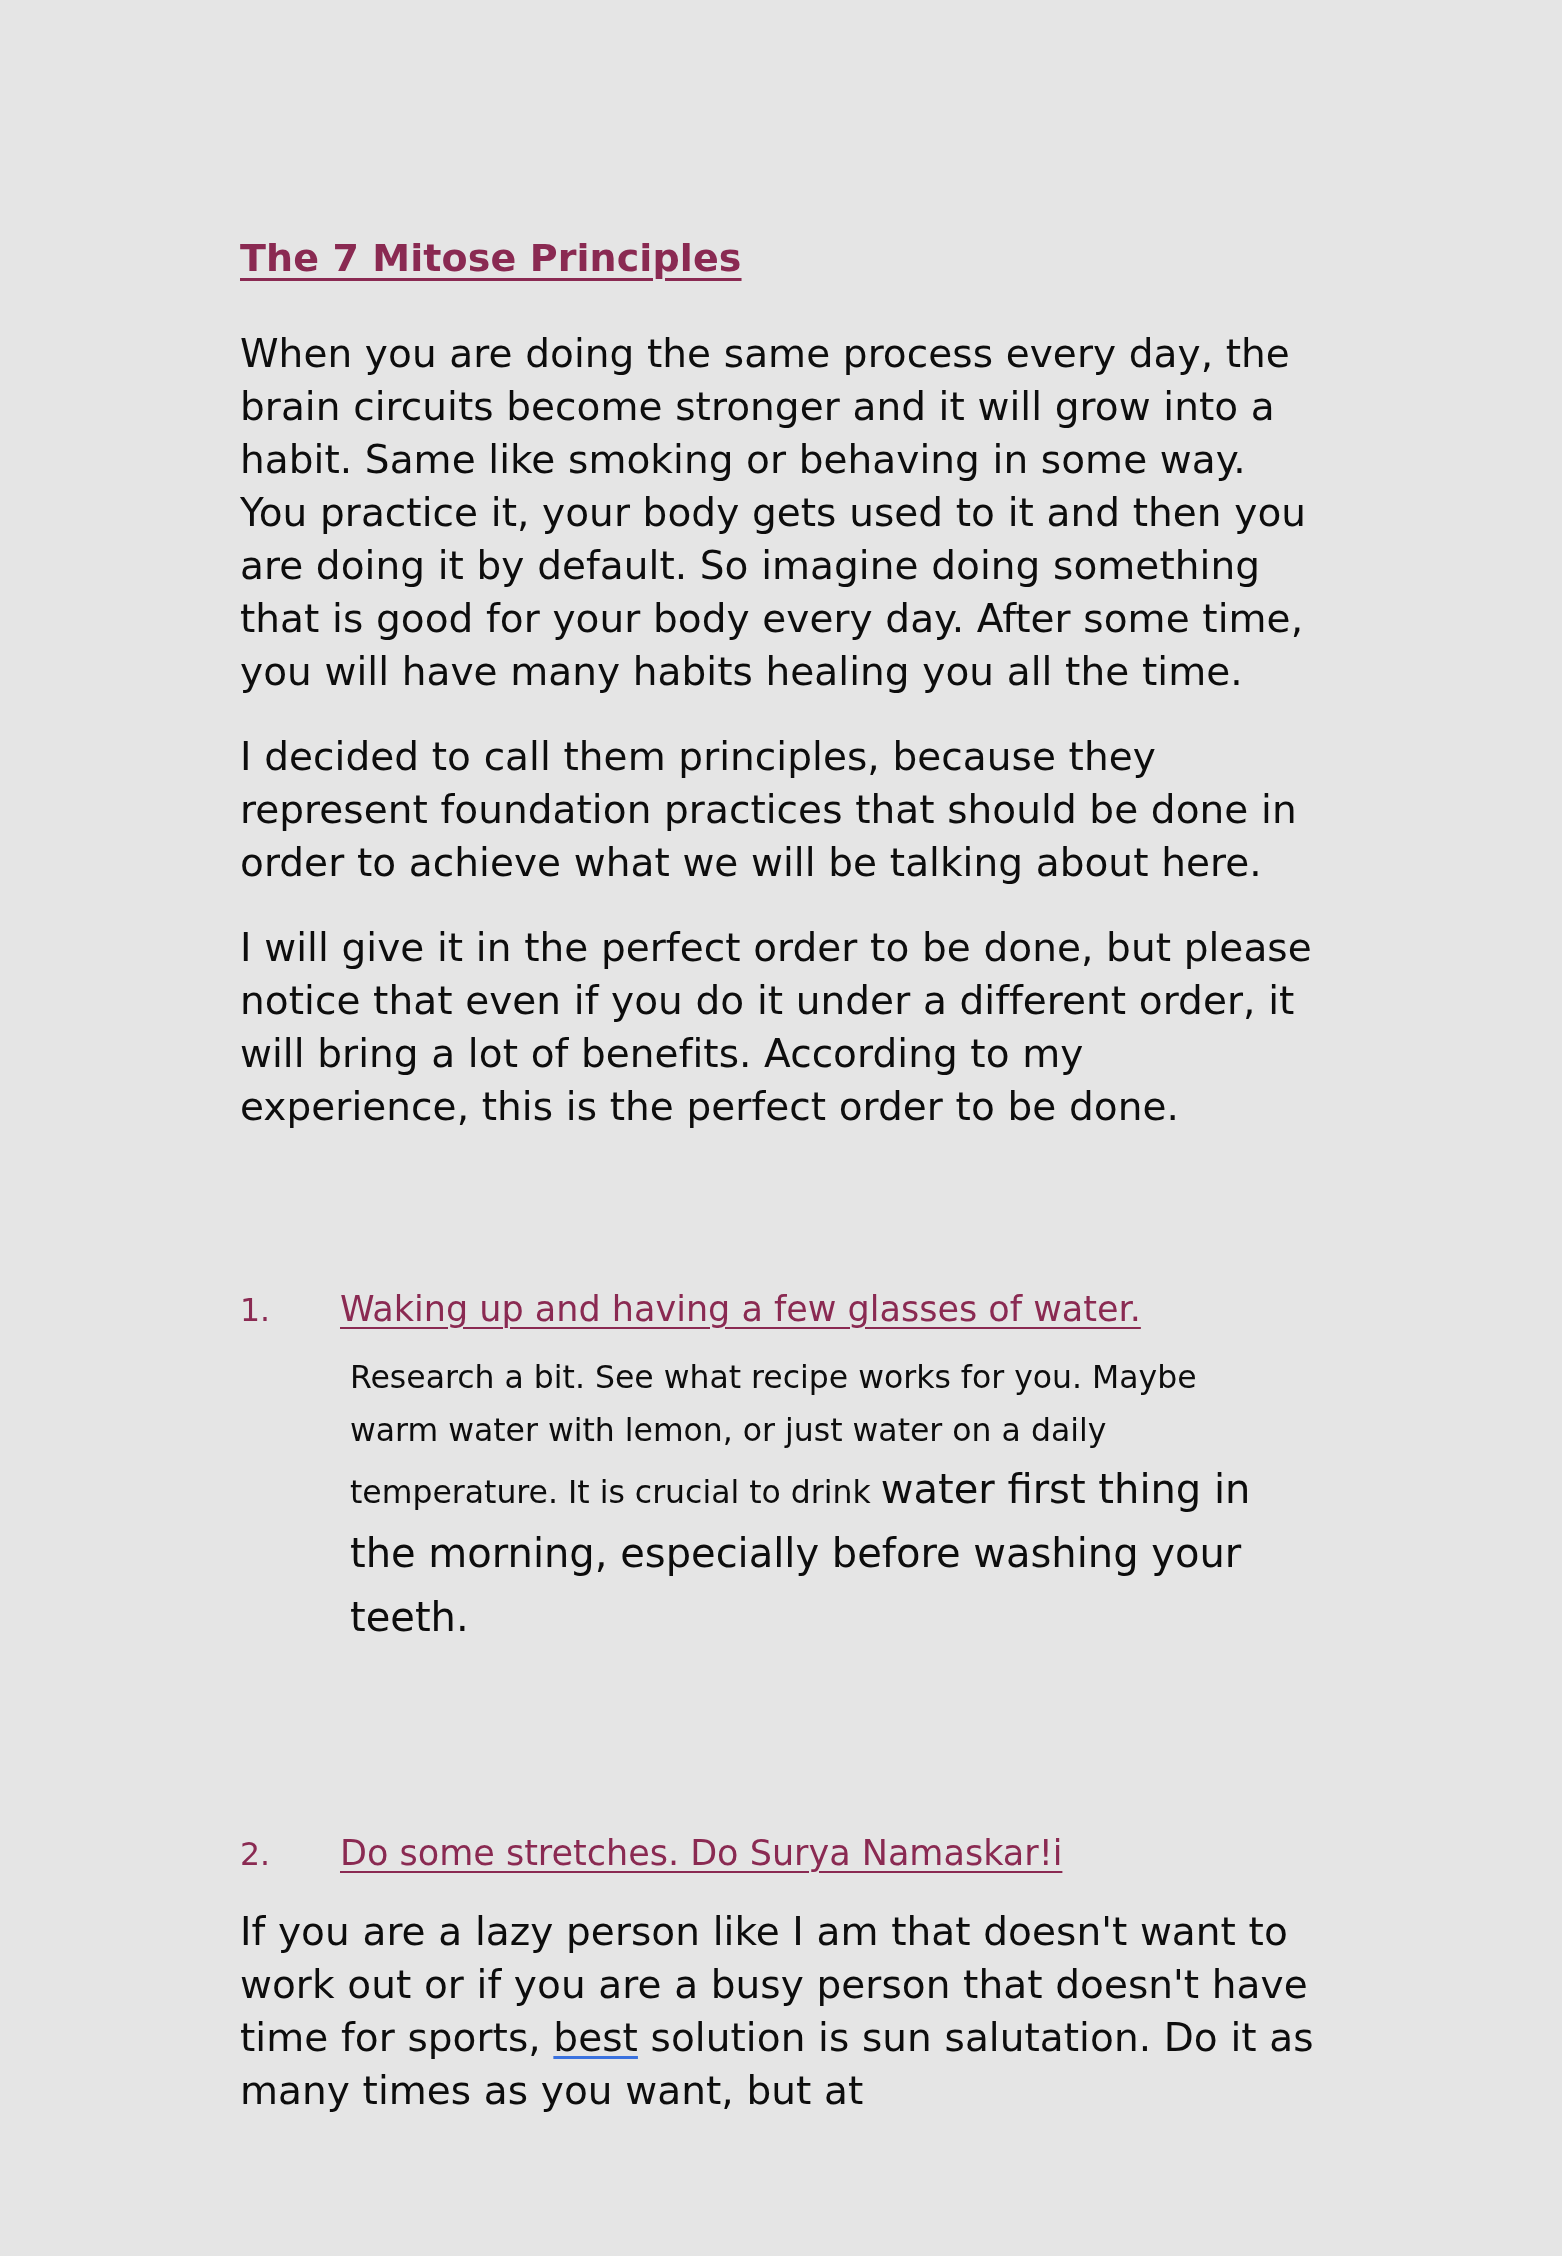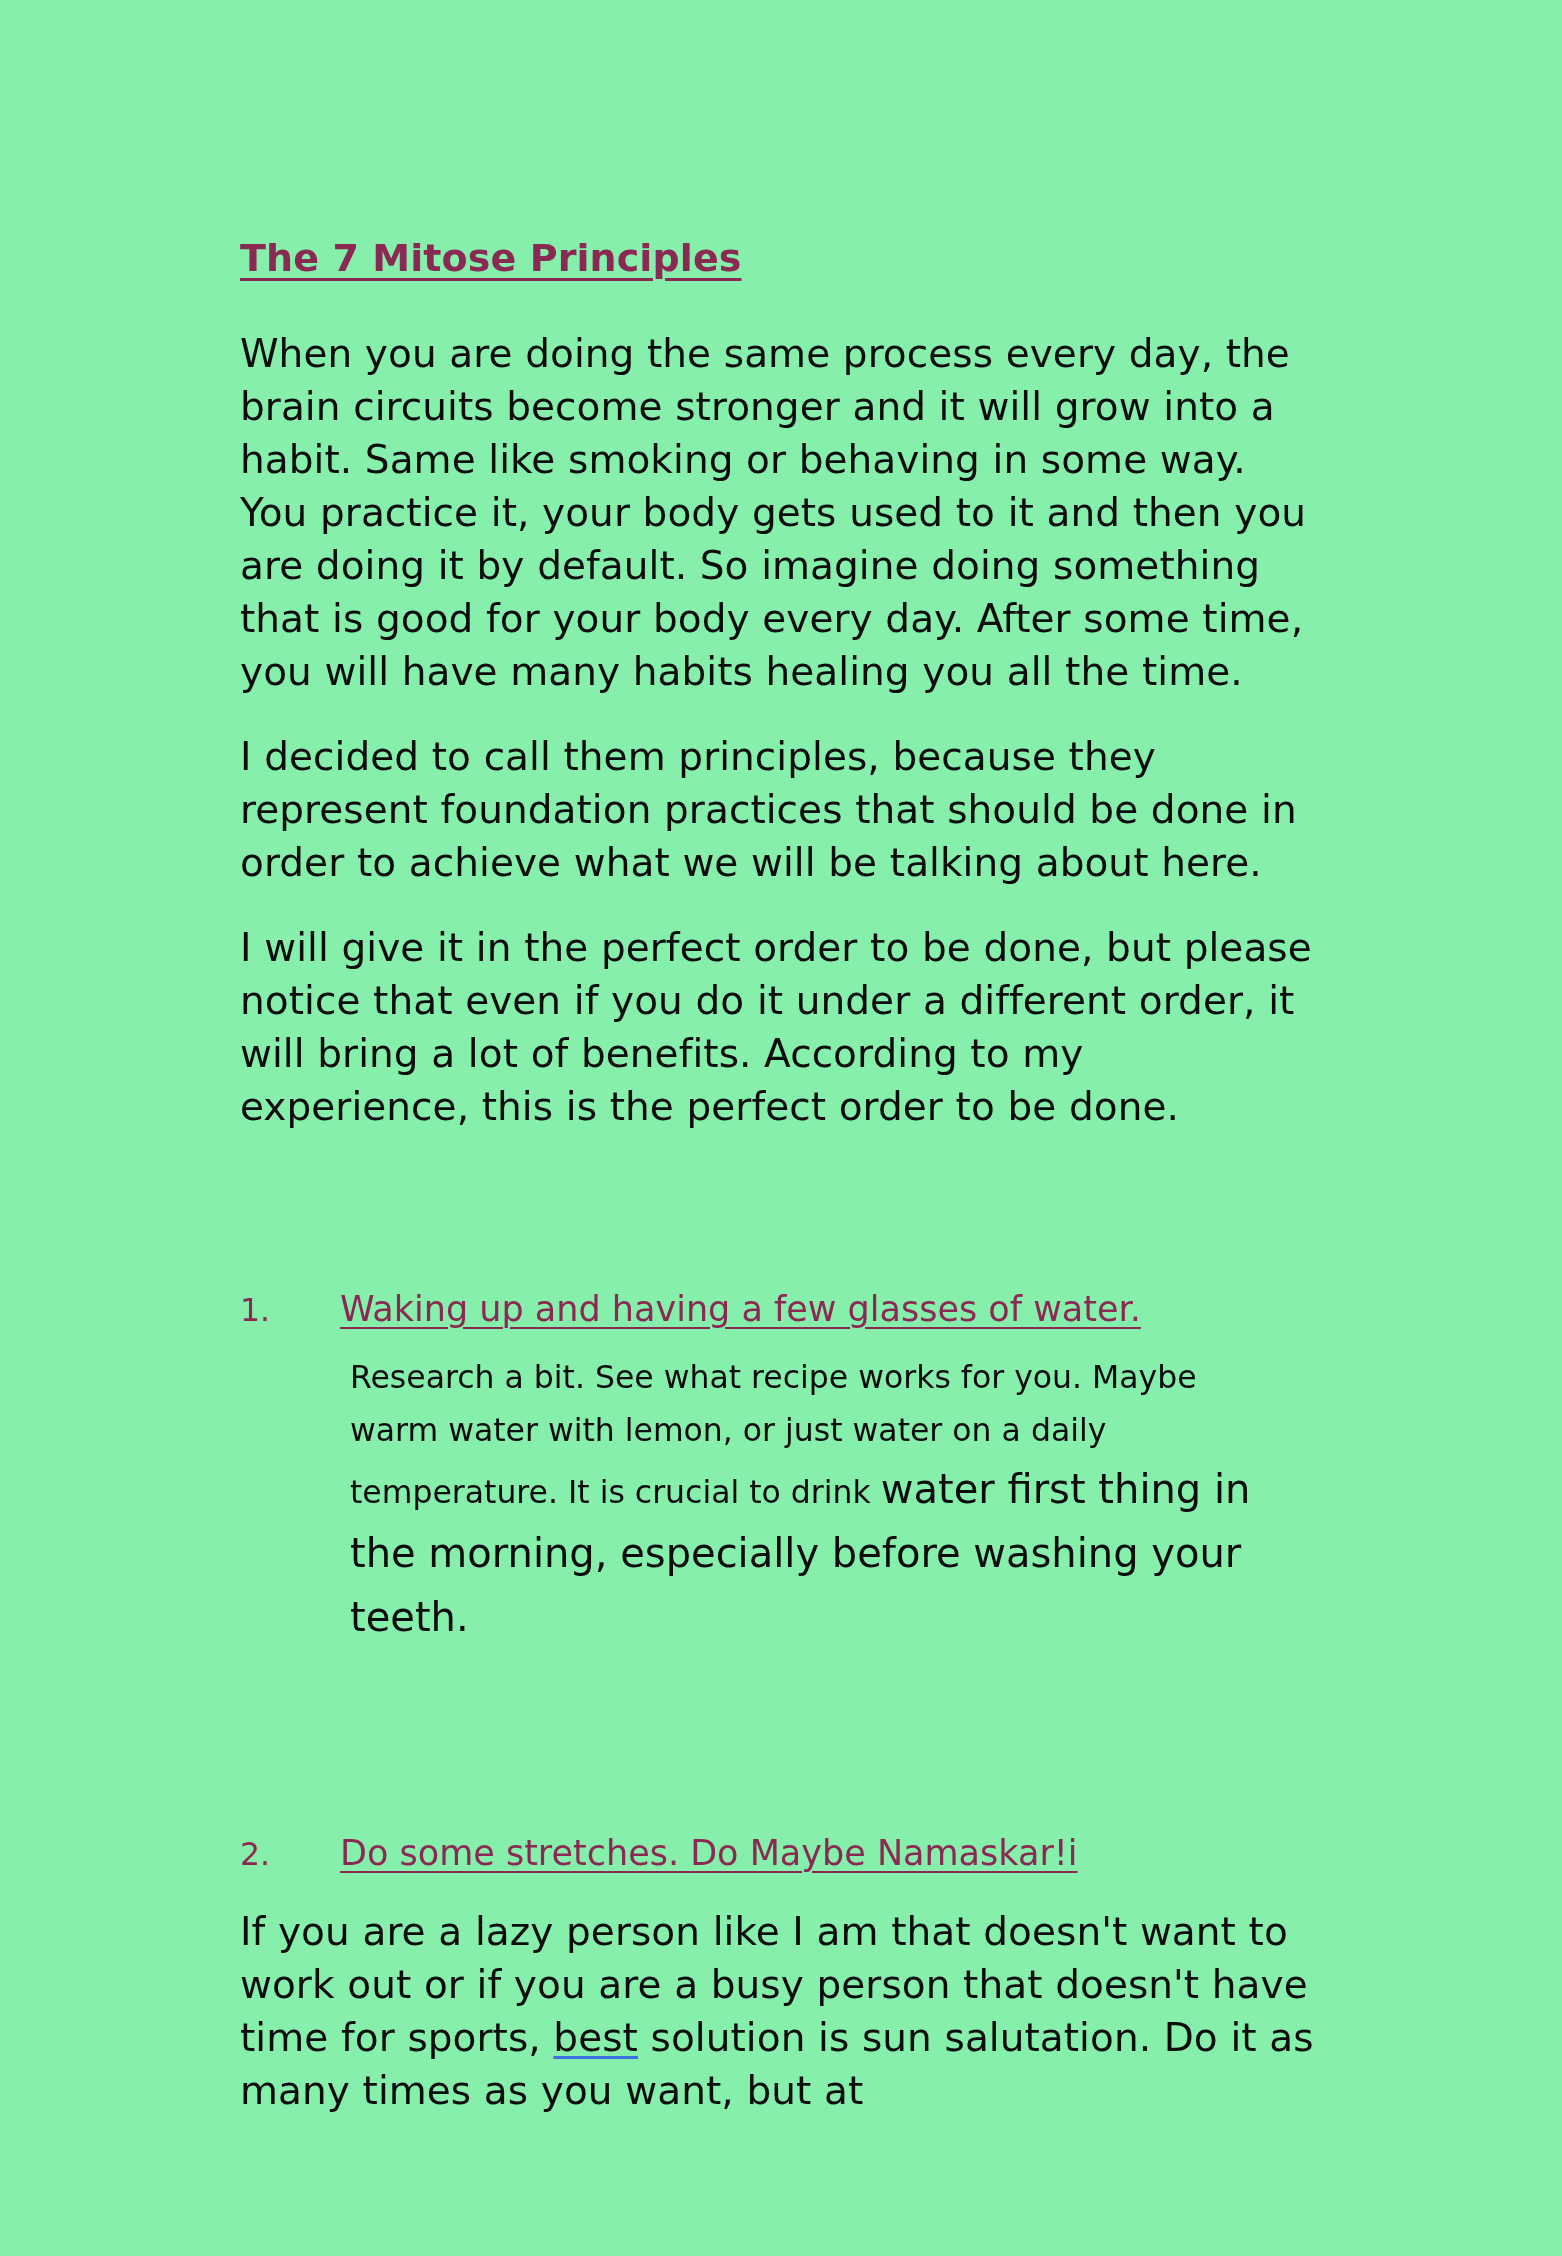--- a/index.html
+++ b/index.html
@@ -12,21 +12,21 @@
     height: 2256px;
     font-family: "DejaVu Sans", "Liberation Sans", sans-serif;
     color: #000000;
     -webkit-font-smoothing: antialiased;
   }
 
   .page {
     position: relative;
     width: 1562px;
     height: 2256px;
-    background: #86efac;
+    background: #e5e5e5;
     box-sizing: border-box;
     padding: 236px 240px 0 240px;
   }
 
   .doc-body {
     width: 1082px;
   }
 
   
   .doc-title {
@@ -118,21 +118,21 @@
 
     <p class="list-sub">
       <span>Research a bit. See what recipe works for you. Maybe warm water with lemon, or just water on a daily temperature. It is crucial to drink </span><span class="emph-big">water first thing in the morning, especially before washing your teeth.</span>
     </p>
 
     <div class="spacer-xl"></div>
     <div class="spacer-md"></div>
 
     <div class="list-item">
       <span class="list-num">2.</span>
-      <span class="list-heading">Do some stretches. Do Maybe Namaskar!i</span>
+      <span class="list-heading">Do some stretches. Do Surya Namaskar!i</span>
     </div>
 
     <p class="para" style="margin-top:24px;">
       <span>If you are a lazy person like I am that doesn't want to work out or if you are a busy person that doesn't have time for sports, </span><span class="link-blue">best</span><span> solution is sun salutation. Do it as many times as you want, but at</span>
     </p>
 
   </div>
 </div>
 
 </body></html>

